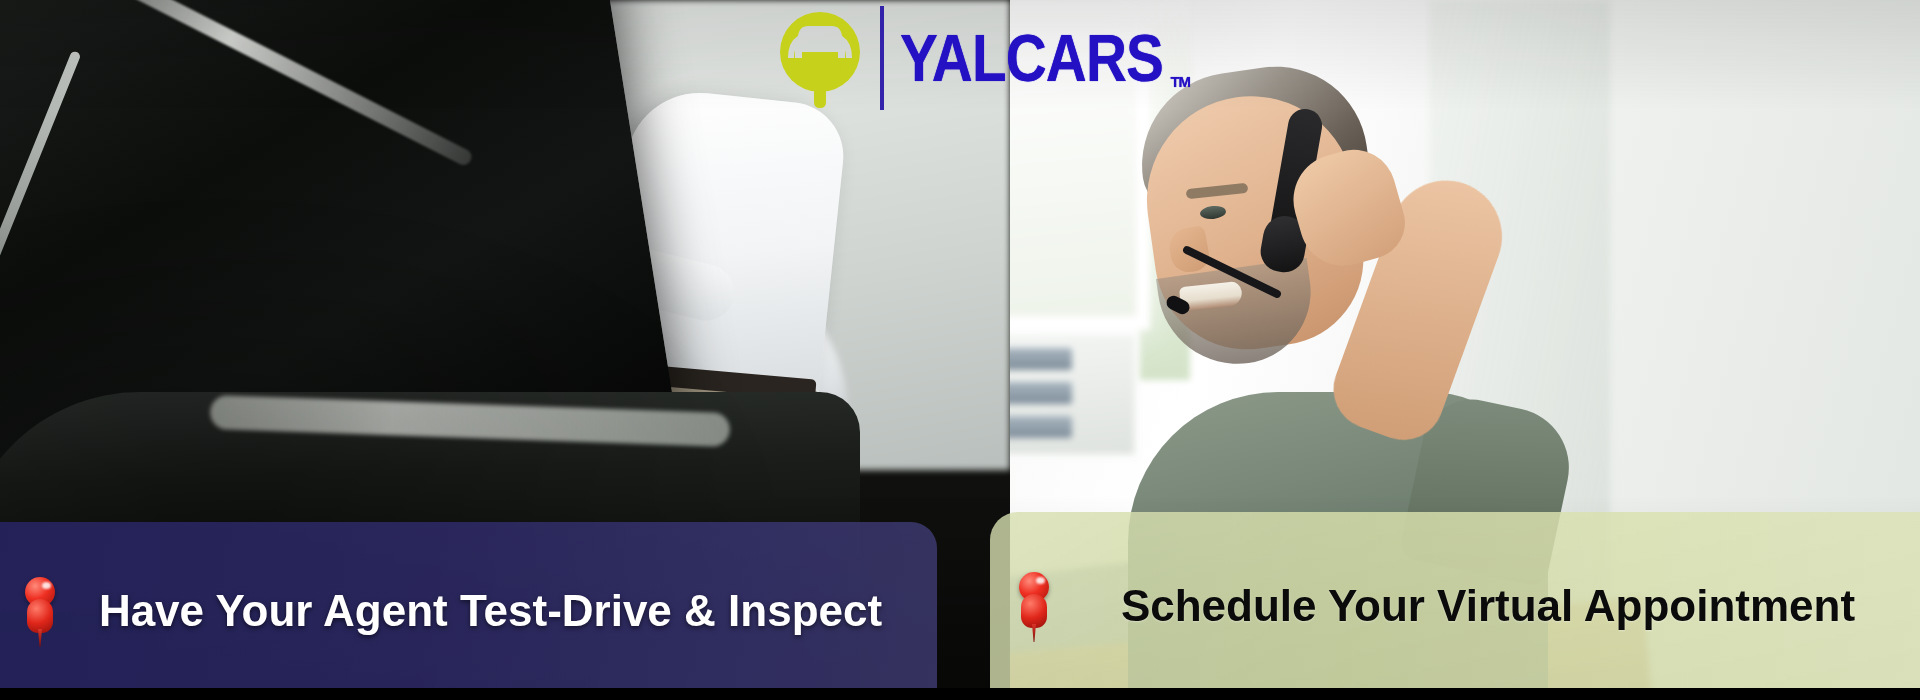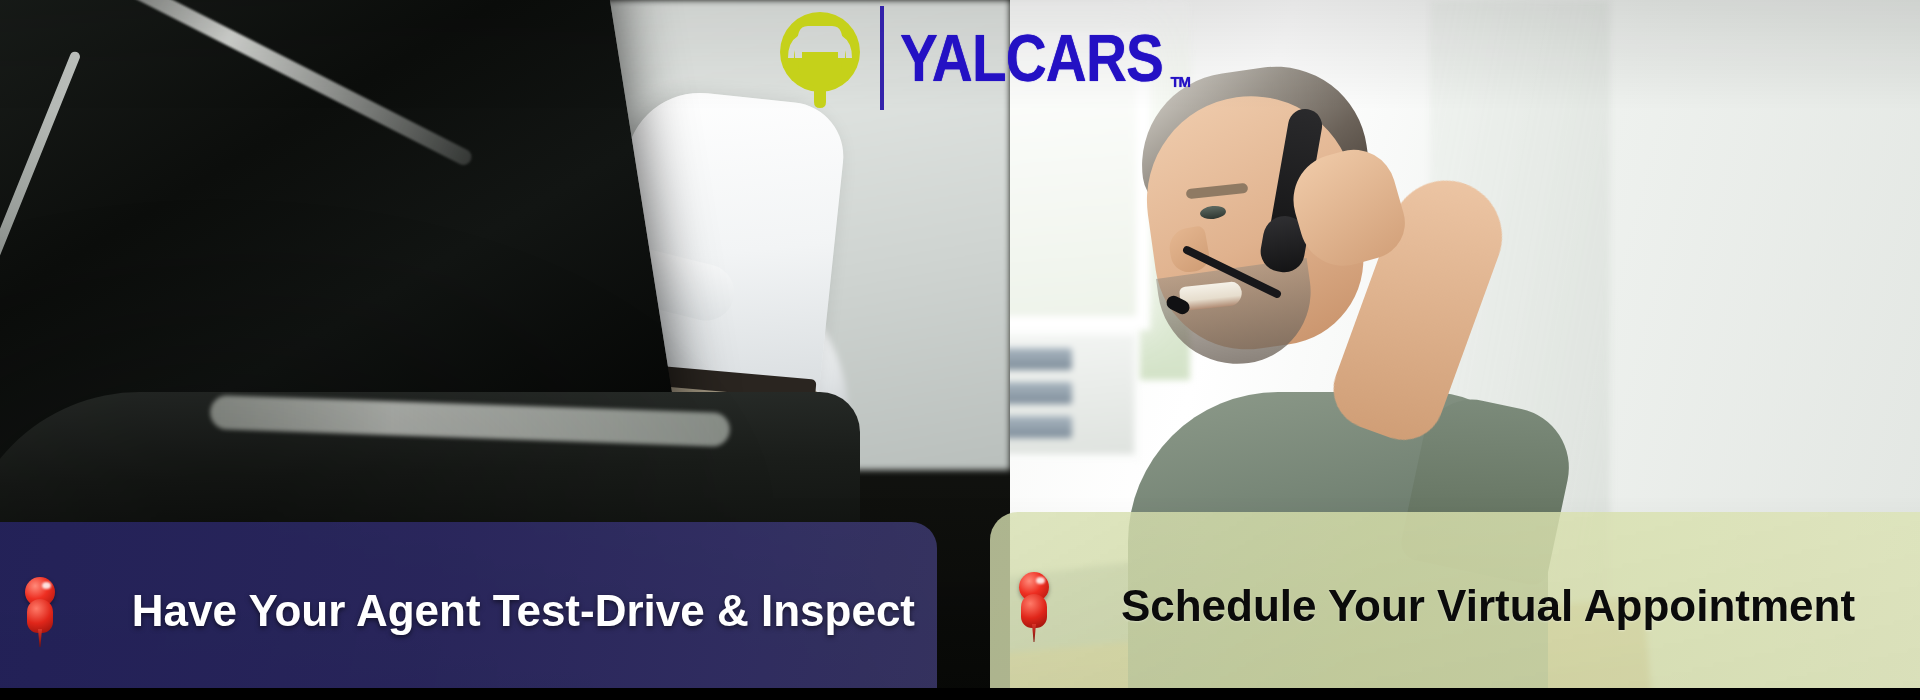--- a/index.html
+++ b/index.html
@@ -335,21 +335,20 @@
     font-weight:bold;
     font-size:44px;
     line-height:1.12;
     text-align:center;
     flex:1;
   }
   .banner-left .banner-text {
     color:#ffffff;
     text-shadow:0 2px 5px rgba(0,0,0,.55);
     padding-right:22px;
-    text-align:right;
   }
   .banner-right .banner-text {
     color:#0b0b0b;
     padding-right:4px;
     text-shadow:0 1px 2px rgba(255,255,255,.35);
   }
   .banner-text .line { display:block; white-space:nowrap; }
 
   
   .pushpin { width:44px; height:76px; position:relative; flex:0 0 auto; margin-right:4px; }

